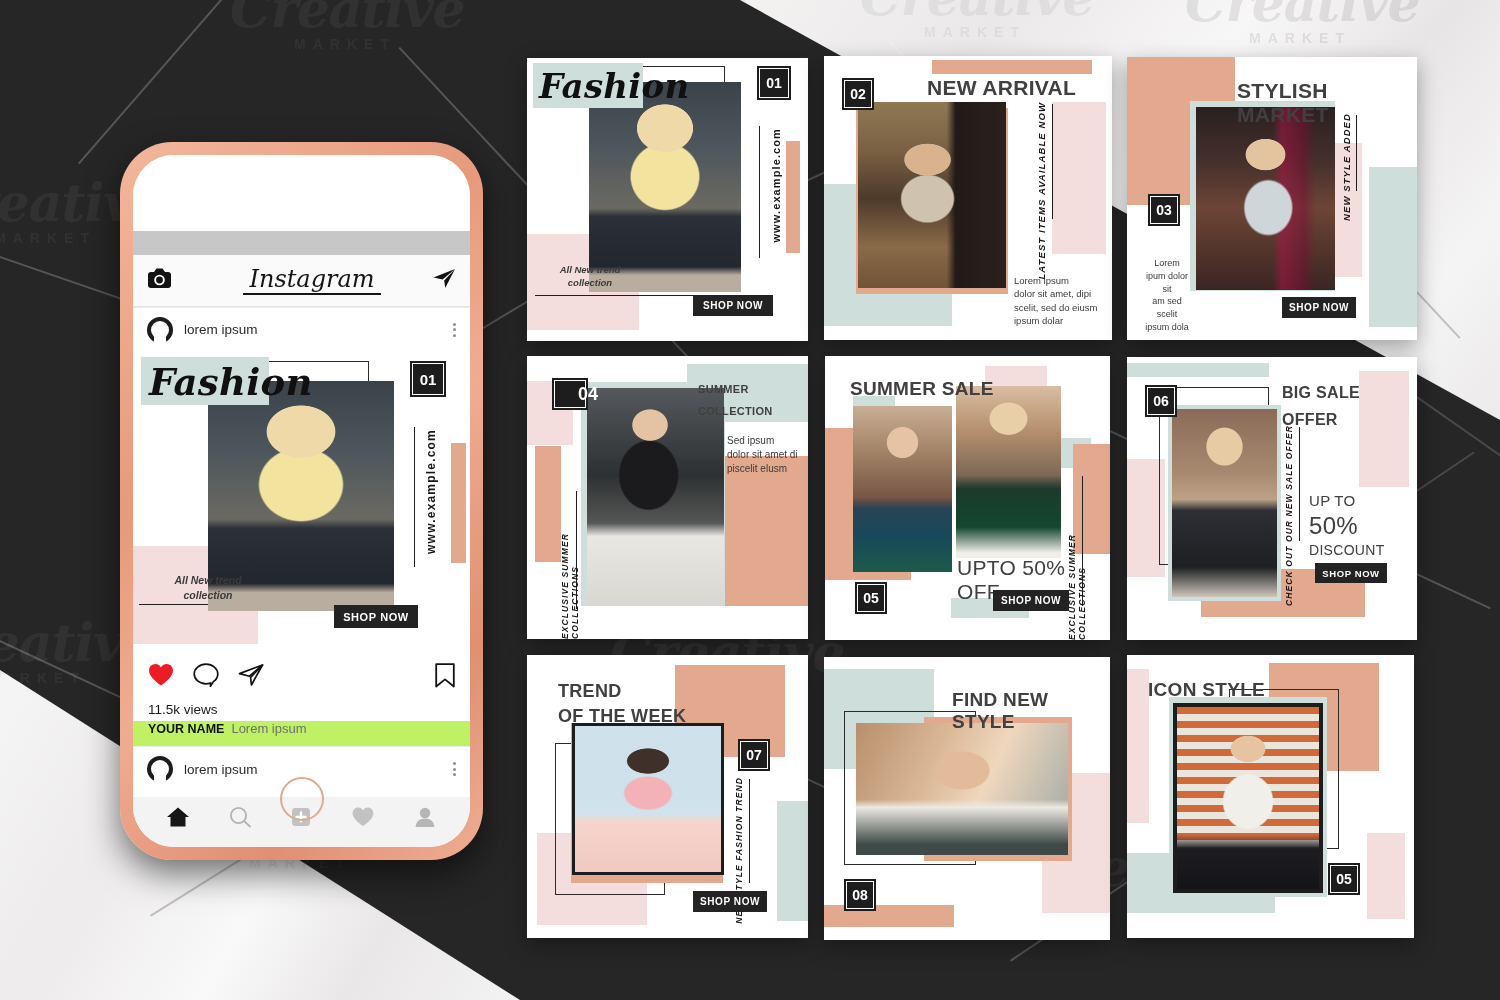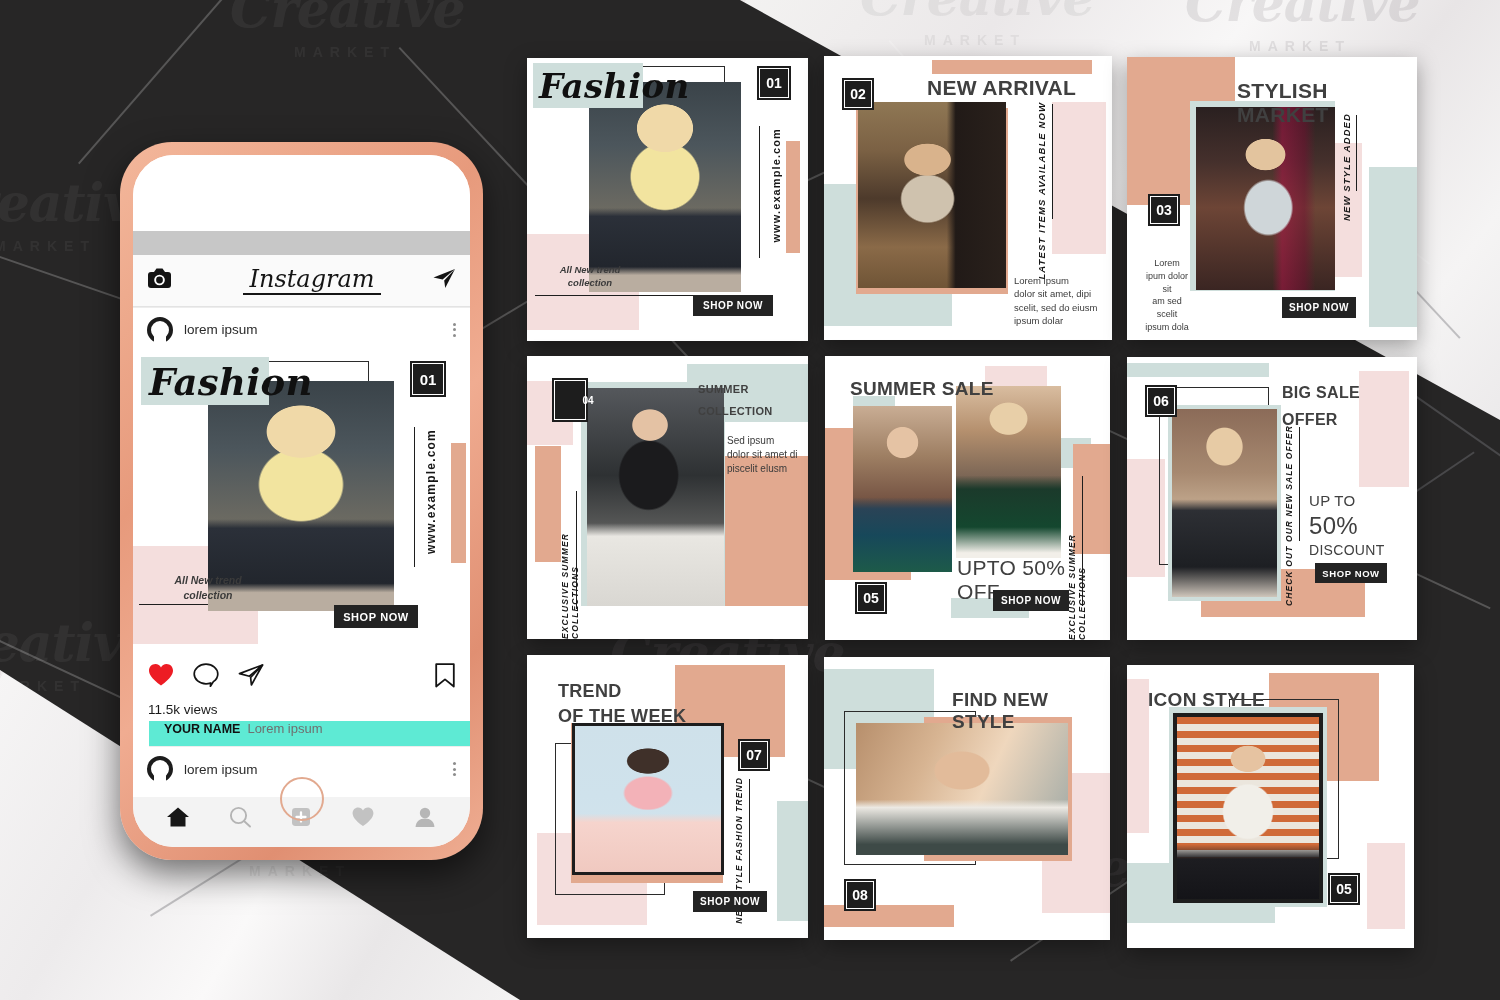--- a/index.html
+++ b/index.html
@@ -88,21 +88,21 @@
   }
   .wm .wm-c {
     font-family:"DejaVu Serif", serif;
     font-style:italic; font-weight:bold;
     font-size:52px; line-height:46px;
     letter-spacing:-1px;
   }
   .wm .wm-m {
     font-family:"Liberation Sans", sans-serif;
     font-size:14px; letter-spacing:7px; font-weight:600;
-    margin-top:12px;
+    margin-top:4px;
   }
   .wm.onlight { color: rgba(120,115,118,0.11); }
   .wm.oncard  { color: rgba(120,115,118,0.16); }
 
   
   #phone {
     position:absolute; left:120px; top:142px;
     width:363px; height:718px;
     background: linear-gradient(135deg,#f3b79b,#e79a7c 35%,#f0ac91 55%,#e08f72 80%,#efae93);
     border-radius:52px;
@@ -154,22 +154,22 @@
   .kebab i { width:3px;height:3px;border-radius:50%;background:#8d8d8d; display:block;}
 
   
   #post { position:relative; width:100%; height:303px; background:#fff; flex:none; overflow:hidden;}
 
   #ig-actions {
     height:46px; flex:none; display:flex; align-items:center; gap:19px;
     padding:0 15px; background:#fff;
   }
   #ig-views { padding:2px 15px 4px; font-size:13.5px; color:#1a1a1a; background:#fff;}
-  #ig-caption { padding:0 15px 10px; font-size:13px; background:#5eead4; display:flex; gap:7px; align-items:baseline;
-    border-bottom:1px solid #ededed;margin-left:16px;}
+  #ig-caption { padding:0 15px 10px; font-size:13px; background:#bef264; display:flex; gap:7px; align-items:baseline;
+    border-bottom:1px solid #ededed;}
   #ig-caption b { font-weight:bold; color:#111; font-size:12.5px;}
   #ig-caption span { color:#6f6f6f;}
   #ig-tabbar {
     margin-top:auto; height:50px; flex:none; background:#f3f3f3;
     display:flex; align-items:center; justify-content:space-around;
     padding:0 14px 6px;
   }
   #phone-home {
     position:absolute; left:50%; bottom:26px; transform:translateX(-50%);
     width:44px;height:44px;border-radius:50%;
@@ -517,21 +517,21 @@
   <div class="blk" style="left:8px;top:90px;width:26px;height:116px;background:#E2A98F;"></div>
   <div class="blk" style="left:160px;top:8px;width:121px;height:58px;background:#CEDEDB;"></div>
   <div class="blk" style="left:198px;top:100px;width:83px;height:150px;background:#E2A98F;"></div>
   <div class="blk" style="left:54px;top:26px;width:144px;height:224px;background:#CEDEDB;"></div>
   <div class="ph" style="left:60px;top:32px;width:137px;height:218px;">
     <div class="ph-inner p04"></div>
       <div class="p04b"></div>
   </div>
   <div class="ttl" style="left:171px;top:22px;font-size:11px;line-height:22px;white-space:pre-line;">SUMMER
 COLLECTION</div>
-  <div class="num-badge" style="left:25px;top:22px;width:32px;height:44px;font-size:10px;padding-left:36px;">04</div>
+  <div class="num-badge" style="left:25px;top:22px;width:32px;height:32px;font-size:18px;padding-left:36px;">04</div>
   <div class="vline" style="left:49px;top:135px;width:1.3px;height:118px;"></div>
   <div class="vert" style="left:33px;top:132px;font-size:8.5px;letter-spacing:1.1px;font-style:italic;">EXCLUSIVE SUMMER COLLECTIONS</div>
   <div class="body-txt" style="left:200px;top:78px;width:78px;font-size:10px;white-space:pre-line;">Sed ipsum
 dolor sit amet di
 piscelit elusm</div>
 </div>
 
 <div class="card" style="left:825px;top:356px;width:285px;height:284px;">
   <div class="blk" style="left:0;top:72px;width:86px;height:152px;background:#E2A98F;"></div>
   <div class="blk" style="left:160px;top:10px;width:62px;height:42px;background:#F4DEDD;"></div>
@@ -602,21 +602,21 @@
   <div class="outline" style="left:20px;top:54px;width:132px;height:154px;"></div>
   <div class="blk" style="left:100px;top:60px;width:148px;height:144px;background:#E2A98F;"></div>
   <div class="ph" style="left:32px;top:66px;width:212px;height:132px;">
     <div class="ph-inner p08"></div>
       <div class="p08b"></div>
   </div>
   <div class="ttl" style="left:128px;top:32px;font-size:19px;">FIND NEW STYLE</div>
   <div class="num-badge" style="left:20px;top:222px;width:32px;height:32px;font-size:14px;">08</div>
 </div>
 
-<div class="card" style="left:1127px;top:655px;width:287px;height:283px;margin-top:10px;">
+<div class="card" style="left:1127px;top:655px;width:287px;height:283px;">
   <div class="blk" style="left:0;top:14px;width:22px;height:154px;background:#F4DEDD;"></div>
   <div class="blk" style="left:142px;top:8px;width:110px;height:108px;background:#E2A98F;"></div>
   <div class="blk" style="left:240px;top:178px;width:38px;height:86px;background:#F4DEDD;"></div>
   <div class="blk" style="left:0;top:198px;width:148px;height:60px;background:#CEDEDB;"></div>
   <div class="outline" style="left:102px;top:34px;width:110px;height:160px;"></div>
   <div class="blk" style="left:42px;top:42px;width:158px;height:200px;background:#CEDEDB;"></div>
   <div class="ph" style="left:46px;top:48px;width:150px;height:190px;border:4px solid #1d1d1d;">
     <div class="ph-inner p09"></div>
       <div class="p09b"></div>
   </div>

